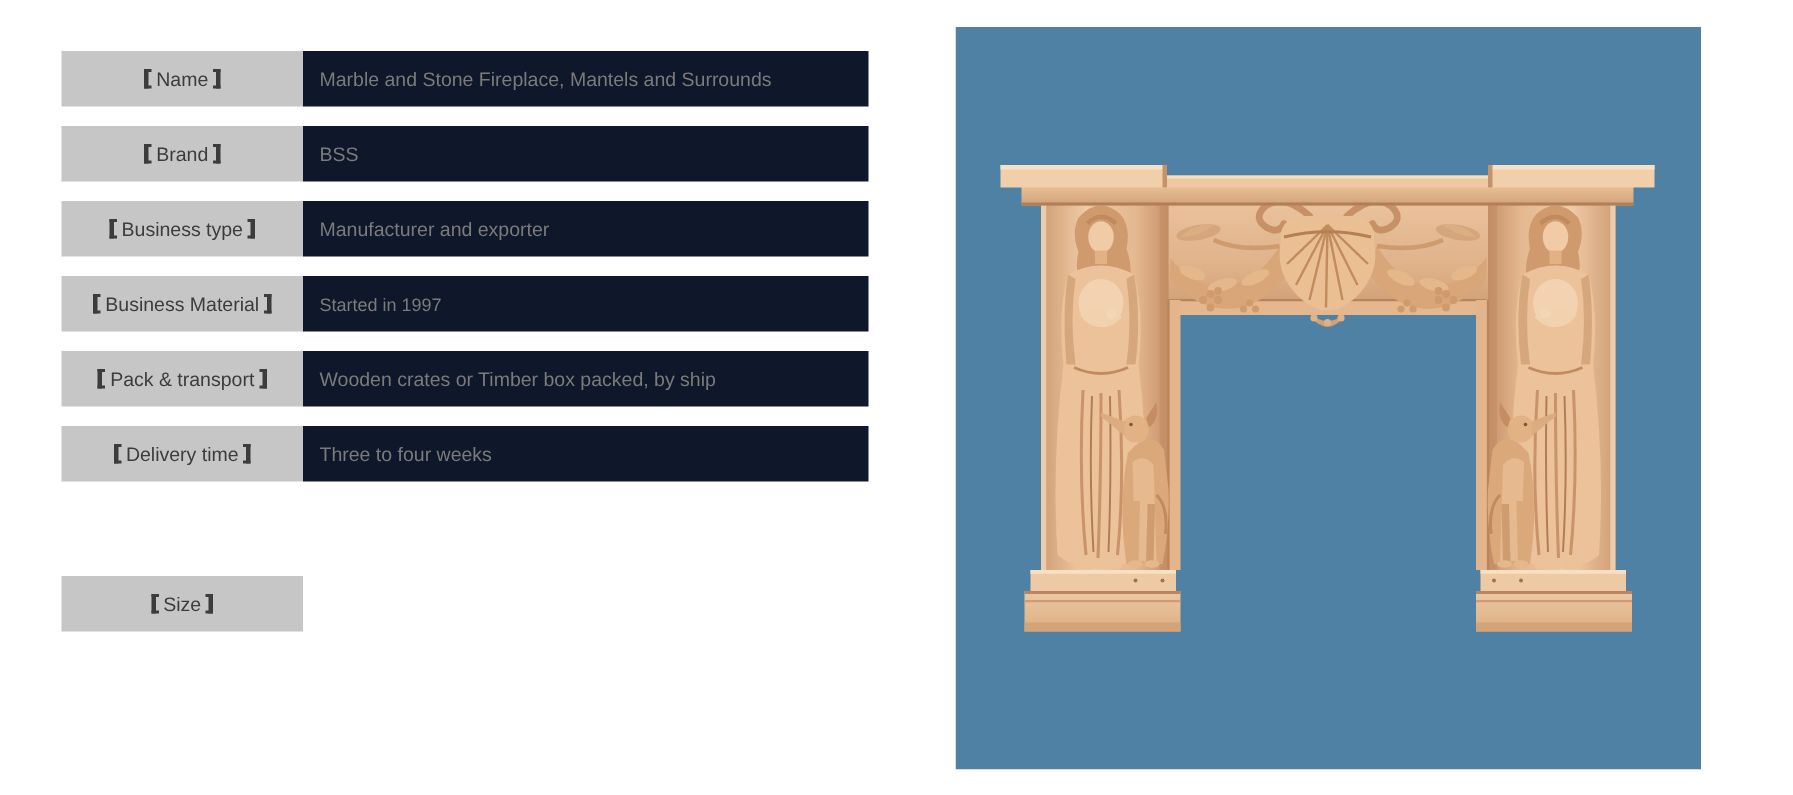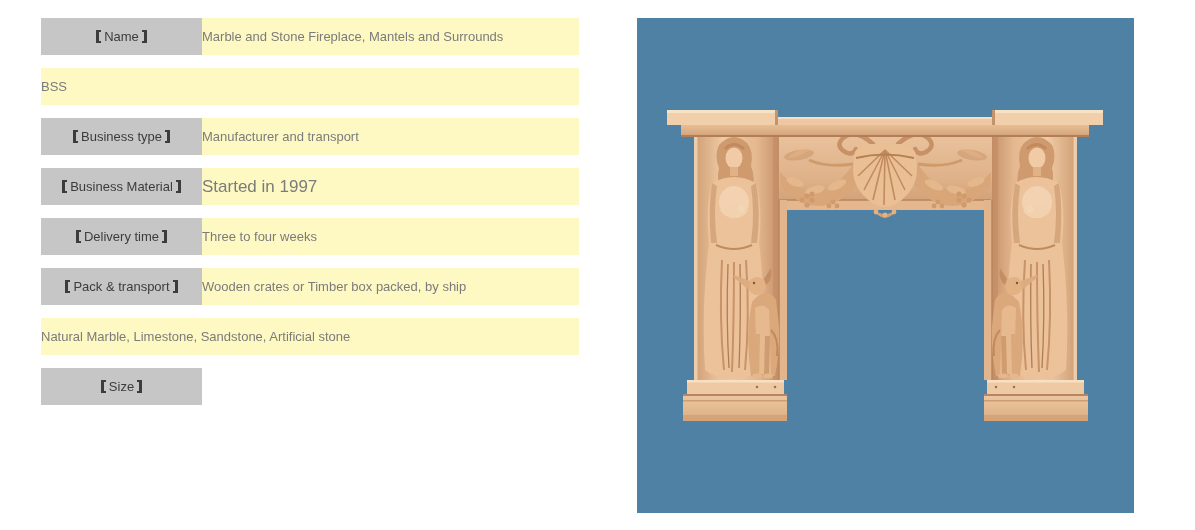--- a/index.html
+++ b/index.html
@@ -1,32 +1,32 @@
 <!DOCTYPE html>
 <html><head>
 <meta charset="utf-8">
 <style>
   html,body{margin:0;padding:0;}
   body{
     width:1195px;height:530px;position:relative;background:#ffffff;
     font-family:"Liberation Sans","DejaVu Sans",sans-serif;
     overflow:hidden;
   }
-  .spec-table{position:absolute;left:41px;top:18px;width:538px;}
+  .spec-table{position:absolute;left:41px;top:34px;width:538px;}
   .spec-row{display:flex;height:37px;margin-bottom:13px;}
   .label-cell{
     width:161px;flex:0 0 161px;background:#c6c6c6;
     display:flex;align-items:center;justify-content:center;
     color:#3c3c3c;font-size:13px;white-space:nowrap;
   }
   .value-cell{
-    flex:1;background:#fef9c3;display:flex;align-items:center;
-    padding-left:0;color:#7b7b7b;font-size:13px;white-space:nowrap;
+    flex:1;background:#0f172a;display:flex;align-items:center;
+    padding-left:11px;color:#7b7b7b;font-size:13px;white-space:nowrap;
   }
-  .value-cell.value-lg{font-size:17px;}
+  .value-cell.value-lg{font-size:12px;}
   
   .bk{display:inline-block;width:5px;height:13px;box-sizing:border-box;flex:0 0 auto;}
   .bk-l{border-left:3px solid #3c3c3c;border-top:2.5px solid #3c3c3c;border-bottom:2.5px solid #3c3c3c;margin-right:3px;}
   .bk-r{border-right:3px solid #3c3c3c;border-top:2.5px solid #3c3c3c;border-bottom:2.5px solid #3c3c3c;margin-left:3px;}
   .product-photo{position:absolute;left:637px;top:18px;width:497px;height:495px;}
   .product-photo svg{display:block;width:100%;height:100%;}
 </style>
 </head>
 <body>
 
@@ -36,73 +36,75 @@
       <span class="bk bk-l"></span>
       <span class="label-text">Name</span>
       <span class="bk bk-r"></span>
     </div>
     <div class="value-cell">
       <span class="value-text">Marble and Stone Fireplace, Mantels and Surrounds</span>
     </div>
   </div>
 
   <div class="spec-row">
+    <div class="label-cell">
+      <span class="bk bk-l"></span>
+      <span class="label-text">Brand</span>
+      <span class="bk bk-r"></span>
+    </div>
     <div class="value-cell">
       <span class="value-text">BSS</span>
     </div>
   </div>
 
   <div class="spec-row">
     <div class="label-cell">
       <span class="bk bk-l"></span>
       <span class="label-text">Business type</span>
       <span class="bk bk-r"></span>
     </div>
     <div class="value-cell">
-      <span class="value-text">Manufacturer and transport</span>
+      <span class="value-text">Manufacturer and exporter</span>
     </div>
   </div>
 
   <div class="spec-row">
     <div class="label-cell">
       <span class="bk bk-l"></span>
       <span class="label-text">Business Material</span>
       <span class="bk bk-r"></span>
     </div>
     <div class="value-cell value-lg">
       <span class="value-text">Started in 1997</span>
     </div>
   </div>
 
   <div class="spec-row">
     <div class="label-cell">
       <span class="bk bk-l"></span>
+      <span class="label-text">Pack &amp; transport</span>
+      <span class="bk bk-r"></span>
+    </div>
+    <div class="value-cell">
+      <span class="value-text">Wooden crates or Timber box packed, by ship</span>
+    </div>
+  </div>
+
+  <div class="spec-row">
+    <div class="label-cell">
+      <span class="bk bk-l"></span>
       <span class="label-text">Delivery time</span>
       <span class="bk bk-r"></span>
     </div>
     <div class="value-cell">
       <span class="value-text">Three to four weeks</span>
     </div>
   </div>
 
   <div class="spec-row">
-    <div class="label-cell">
-      <span class="bk bk-l"></span>
-      <span class="label-text">Pack &amp; transport</span>
-      <span class="bk bk-r"></span>
-    </div>
-    <div class="value-cell">
-      <span class="value-text">Wooden crates or Timber box packed, by ship</span>
-    </div>
-  </div>
-
-  <div class="spec-row">
-    <div class="value-cell">
-      <span class="value-text">Natural Marble, Limestone, Sandstone, Artificial stone</span>
-    </div>
   </div>
 
 
   <div class="spec-row">
     <div class="label-cell">
       <span class="bk bk-l"></span>
       <span class="label-text">Size</span>
       <span class="bk bk-r"></span>
     </div>
   </div>

